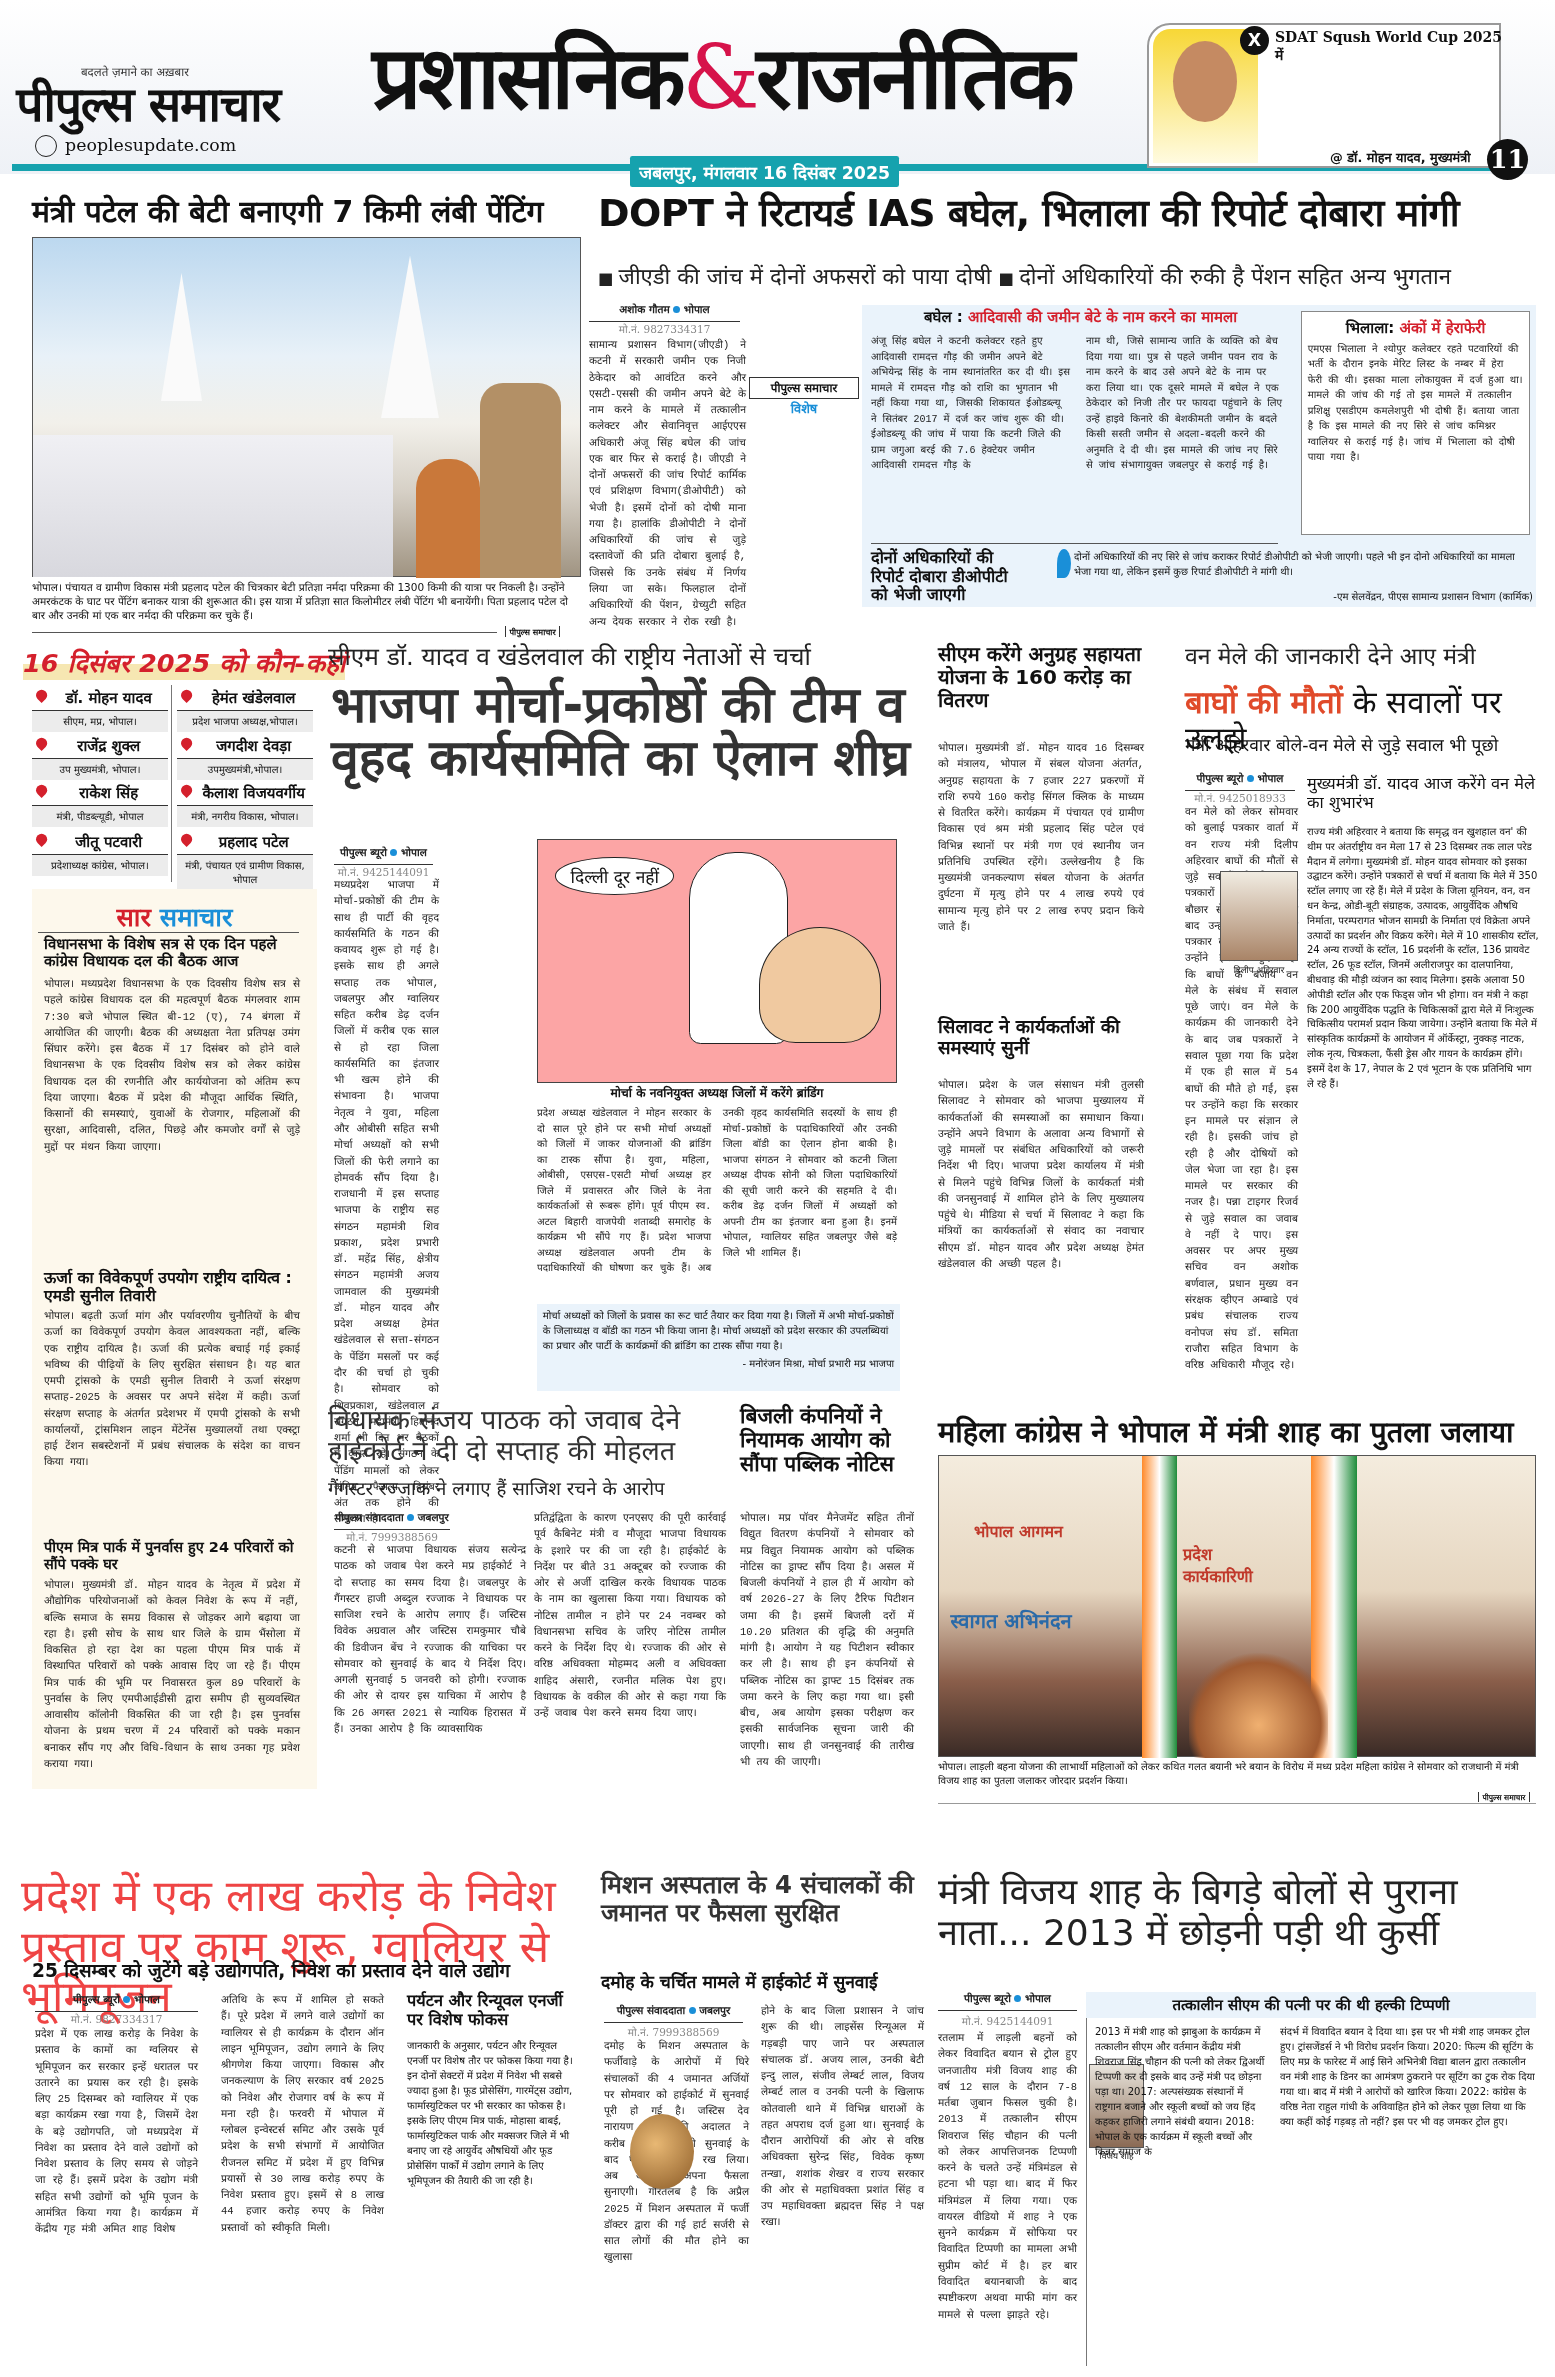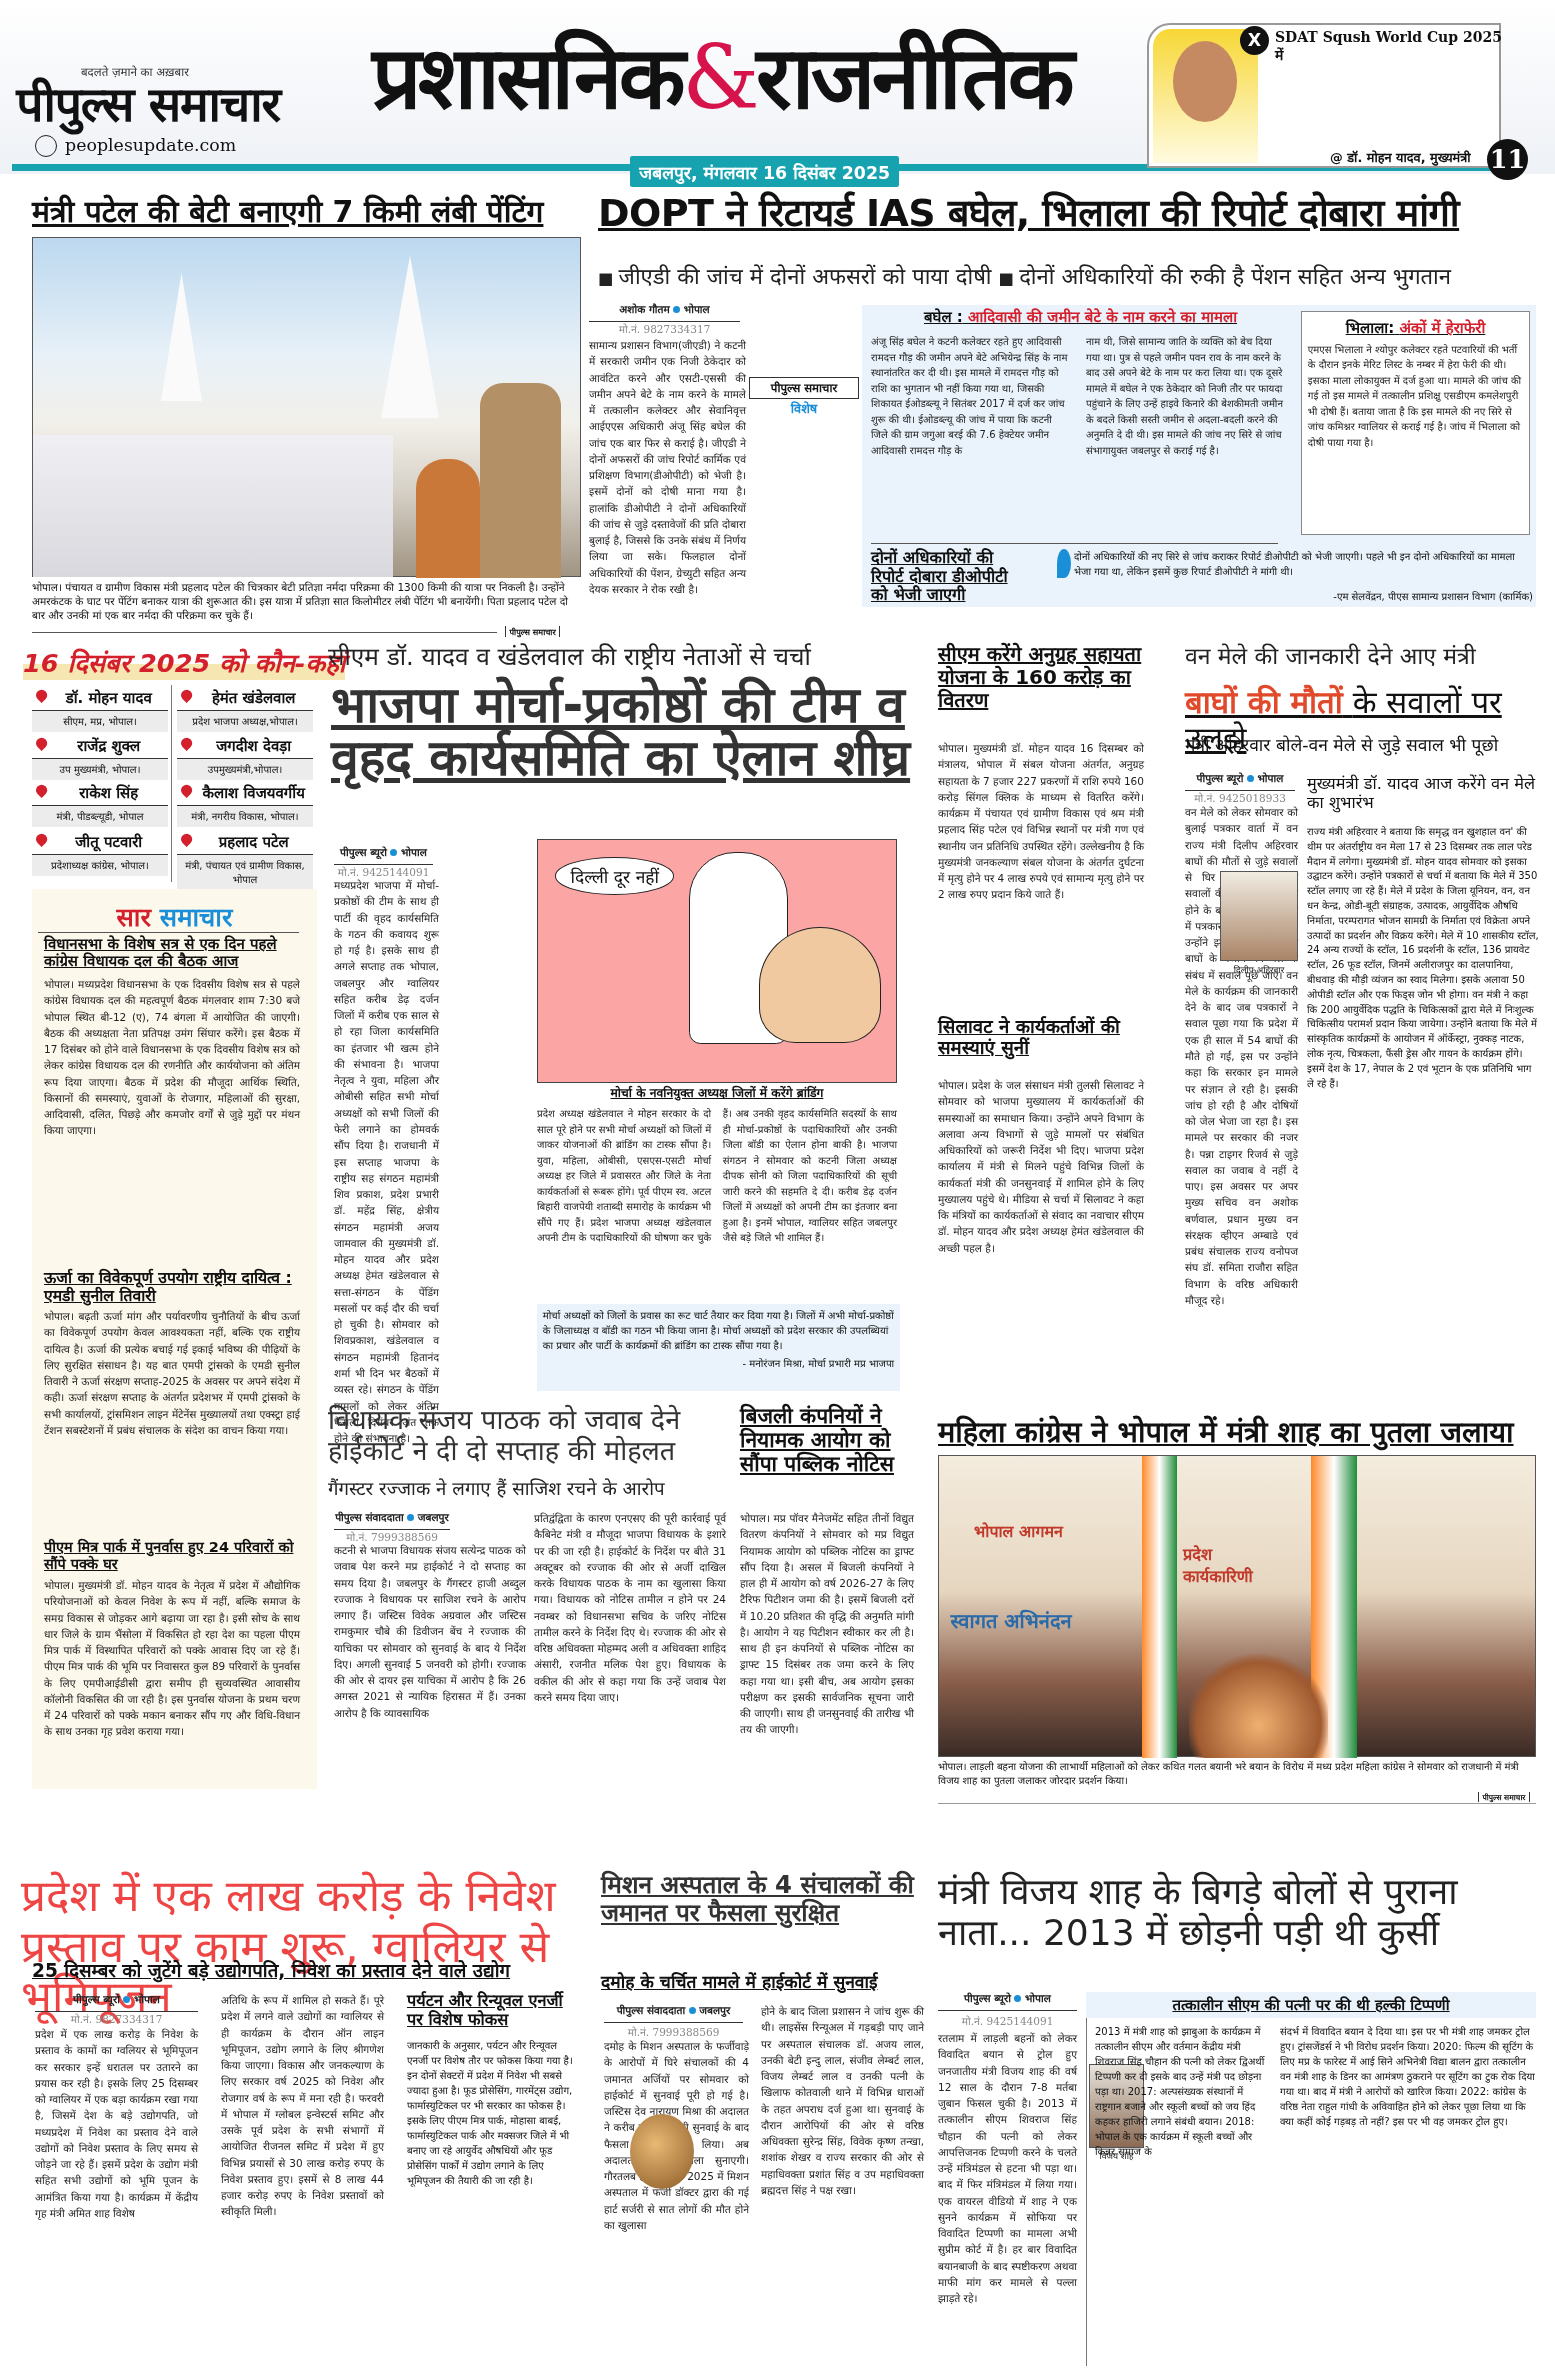--- a/index.html
+++ b/index.html
@@ -20,23 +20,23 @@
   .dateline { left: 630px; top: 156px; padding: 3.5px 9.3px; background: #16a2ae; color: #fff; font-size: 17.4px; font-weight: bold; border-radius: 2.3px; }
   .tweet-box { left: 1147px; top: 23px; width: 354px; height: 145px; border: 2.3px solid #999; border-radius: 23px 0 0 0; background: #fff; }
   .tweet-photo { left: 1153px; top: 29px; width: 105px; height: 134px; background: linear-gradient(#f7d736, #fffbe0); border-radius: 17.4px 0 0 0; }
   .tweet-face { left: 1173px; top: 41px; width: 64px; height: 81px; border-radius: 50%; background: #c58a62; }
   .x-badge { left: 1240px; top: 26px; width: 29px; height: 29px; border-radius: 50%; background: #111; color: #fff; font-size: 17.4px; text-align: center; line-height: 29px; font-weight: bold; }
   .tweet-text { left: 1263px; top: 29px; width: 232px; font-size: 11px; line-height: 1.28; color: #111; }
   .tweet-handle { left: 1330px; top: 142px; font-size: 12.8px; font-weight: bold; }
   .page-no { left: 1487px; top: 139px; width: 41px; height: 41px; border-radius: 50%; background: #111; color: #fff; font-size: 25.6px; text-align: center; line-height: 41px; font-weight: bold; font-family: "DejaVu Serif", serif; }
 
   
-  .head { font-weight: bold; line-height: 1.15; color: #111; text-decoration: underline; }
+  .head { font-weight: bold; line-height: 1.15; color: #111; }
   .head-light { font-weight: normal; line-height: 1.15; color: #333; }
-  .body { font-size: 11px; line-height: 1.55; color: #222; text-align: justify; }
+  .body { font-size: 11px; line-height: 1.55; color: #222; text-align: justify; font-family: Liberation Mono, monospace; }
   .byline { font-size: 10.5px; font-weight: bold; color: #222; text-align: center; border-bottom: 1.2px solid #333; padding-bottom: 4.6px; }
   .byline .dot { display: inline-block; width: 7px; height: 7px; border-radius: 50%; background: #1a8fd8; margin: 0 3.5px; }
   .mob { font-size: 10.5px; color: #888; text-align: center; font-family: "DejaVu Serif", serif; padding-top: 3.5px; }
   .vrule { width: 1.2px; background: #777; }
   .hrule { height: 1.2px; background: #555; }
   .photo { background: linear-gradient(135deg, #a9c9e6 0%, #d9e6f0 40%, #c9b59a 70%, #8a7a66 100%); border: 0.6px solid #555; }
   .caption { font-size: 10.5px; line-height: 1.35; color: #111; }
   .red { color: #d4202c; }
   .blue { color: #1a8fd8; }
   .panel-blue { background: #eaf3fb; }

